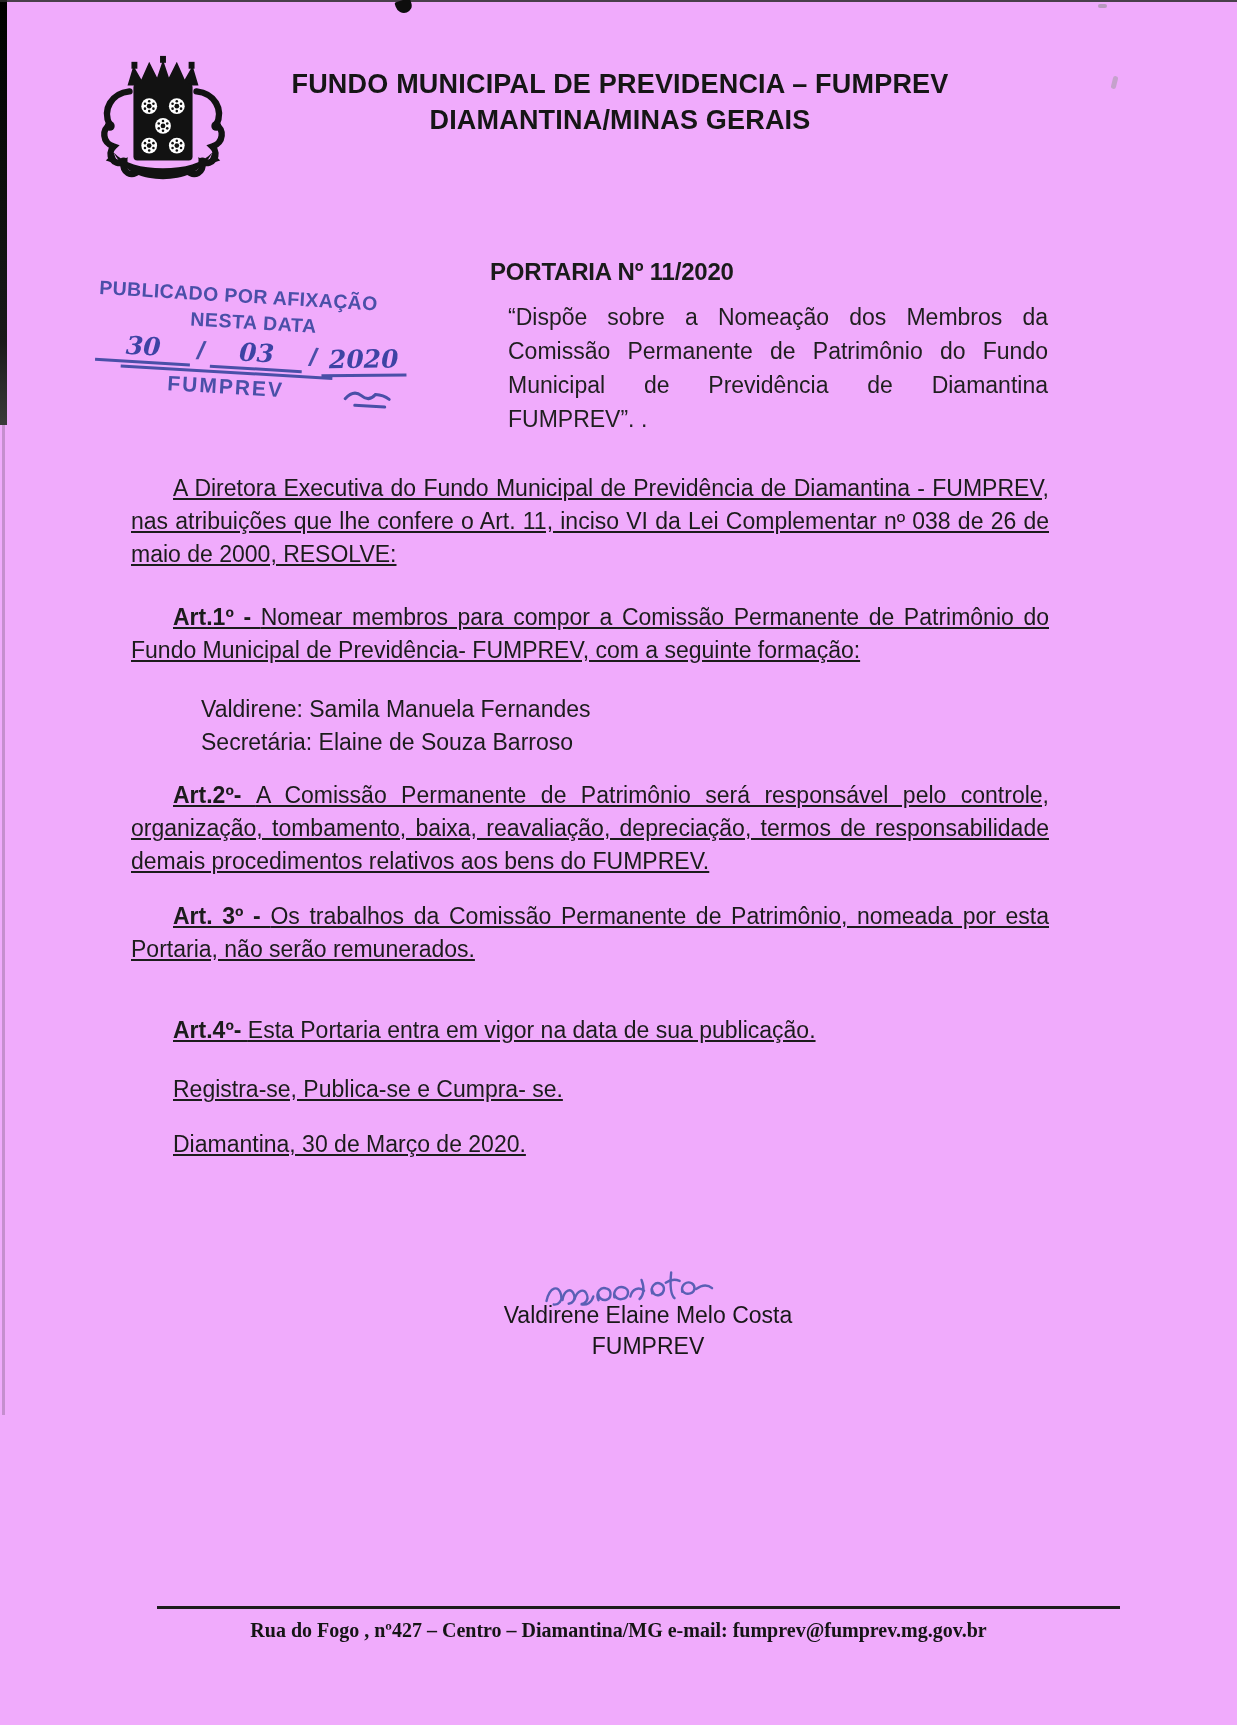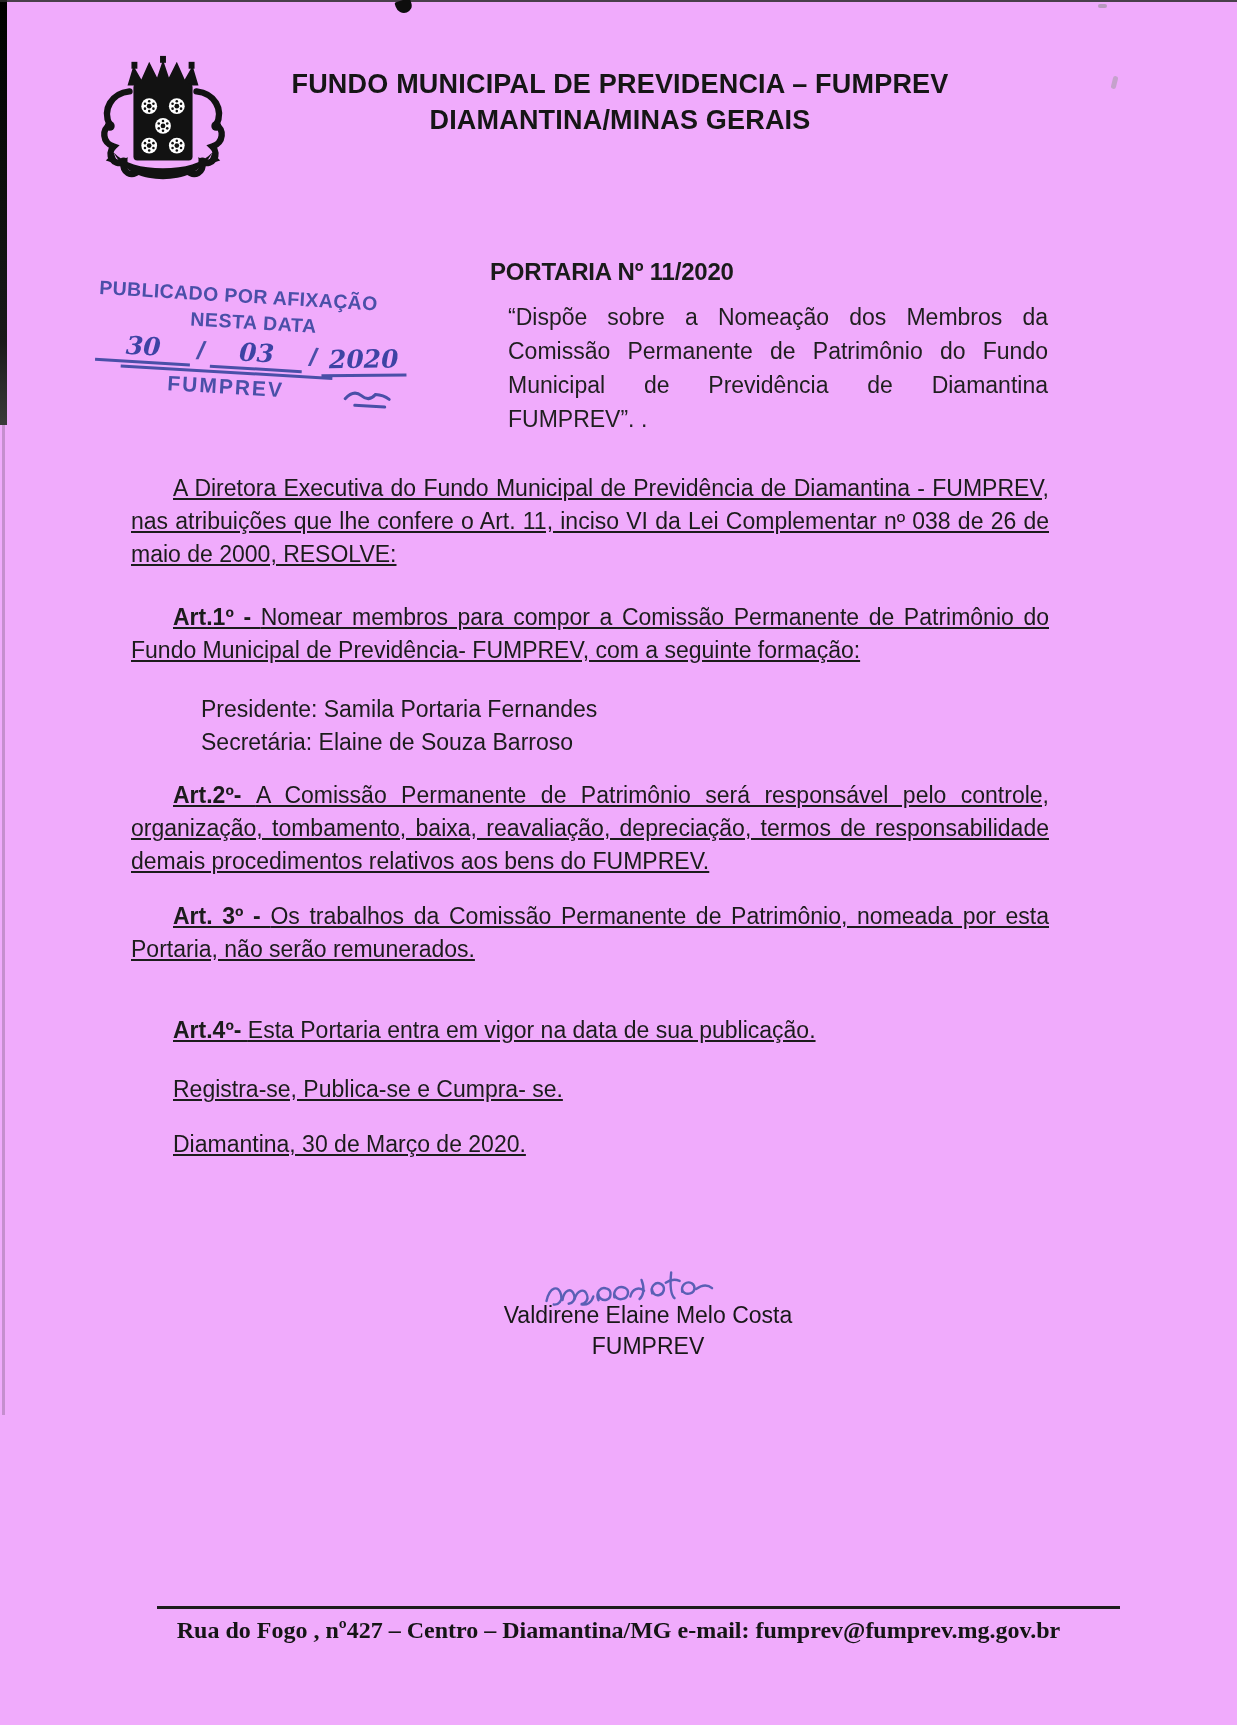--- a/index.html
+++ b/index.html
@@ -67,21 +67,21 @@
   .closing { margin-bottom:22px !important; text-align:left; }
   .dateline { text-align:left; }
   .lead { font-weight:bold; }
 
   
   .sig-scribble { position:absolute; left:540px; top:1268px; }
   .sig-block { position:absolute; left:348px; top:1300px; width:600px; text-align:center; font-size:23px; line-height:31px; color:#181818; }
 
   
   .footer-rule { position:absolute; left:157px; top:1606px; width:963px; height:3px; background:#1d1d1d; }
-  .footer-text { position:absolute; left:0; top:1615px; width:100%; text-align:center; font-family:"Liberation Serif", serif; font-weight:bold; font-size:24px; line-height:30px; color:#151515; }
+  .footer-text { position:absolute; left:0; top:1615px; width:100%; text-align:center; font-family:"Liberation Serif", serif; font-weight:bold; font-size:20px; line-height:30px; color:#151515; }
 </style>
 </head>
 <body>
 
 <div class="page">
 
   <div class="edge-left"></div>
   <div class="edge-left-faint"></div>
   <div class="edge-top"></div>
   <div class="blob-top"></div>
@@ -203,21 +203,21 @@
   </div>
 
   <div class="doc-title">PORTARIA Nº 11/2020</div>
 
   <div class="summary">“Dispõe sobre a Nomeação dos Membros da Comissão Permanente de Patrimônio do Fundo Municipal de Previdência de Diamantina FUMPREV”. .</div>
 
   <div class="body-block">
     <p class="p0"><span class="lead"></span><span>A Diretora Executiva do Fundo Municipal de Previdência de Diamantina - FUMPREV, nas atribuições que lhe confere o Art. 11, inciso VI da Lei Complementar nº 038 de 26 de maio de 2000, RESOLVE:</span></p>
     <p class="p1"><span class="lead">Art.1º - </span><span>Nomear membros para compor a Comissão Permanente de Patrimônio do Fundo Municipal de Previdência- FUMPREV, com a seguinte formação:</span></p>
     <div class="members">
-      <div>Presidente: Samila Portaria Fernandes</div>
+      <div>Valdirene: Samila Manuela Fernandes</div>
       <div>Secretária: Elaine de Souza Barroso</div>
     </div>
     <p class="p2"><span class="lead">Art.2º- </span><span>A Comissão Permanente de Patrimônio será responsável pelo controle, organização, tombamento, baixa, reavaliação, depreciação, termos de responsabilidade demais procedimentos relativos aos bens do FUMPREV.</span></p>
     <p class="p3"><span class="lead">Art. 3º - </span><span>Os trabalhos da Comissão Permanente de Patrimônio, nomeada por esta Portaria, não serão remunerados.</span></p>
     <p class="p4"><span class="lead">Art.4º- </span><span>Esta Portaria entra em vigor na data de sua publicação.</span></p>
     <p class="closing">Registra-se, Publica-se e Cumpra- se.</p>
     <p class="dateline">Diamantina, 30 de Março de 2020.</p>
   </div>
 
   <svg class="sig-scribble" width="200" height="42" viewBox="0 0 200 42">

